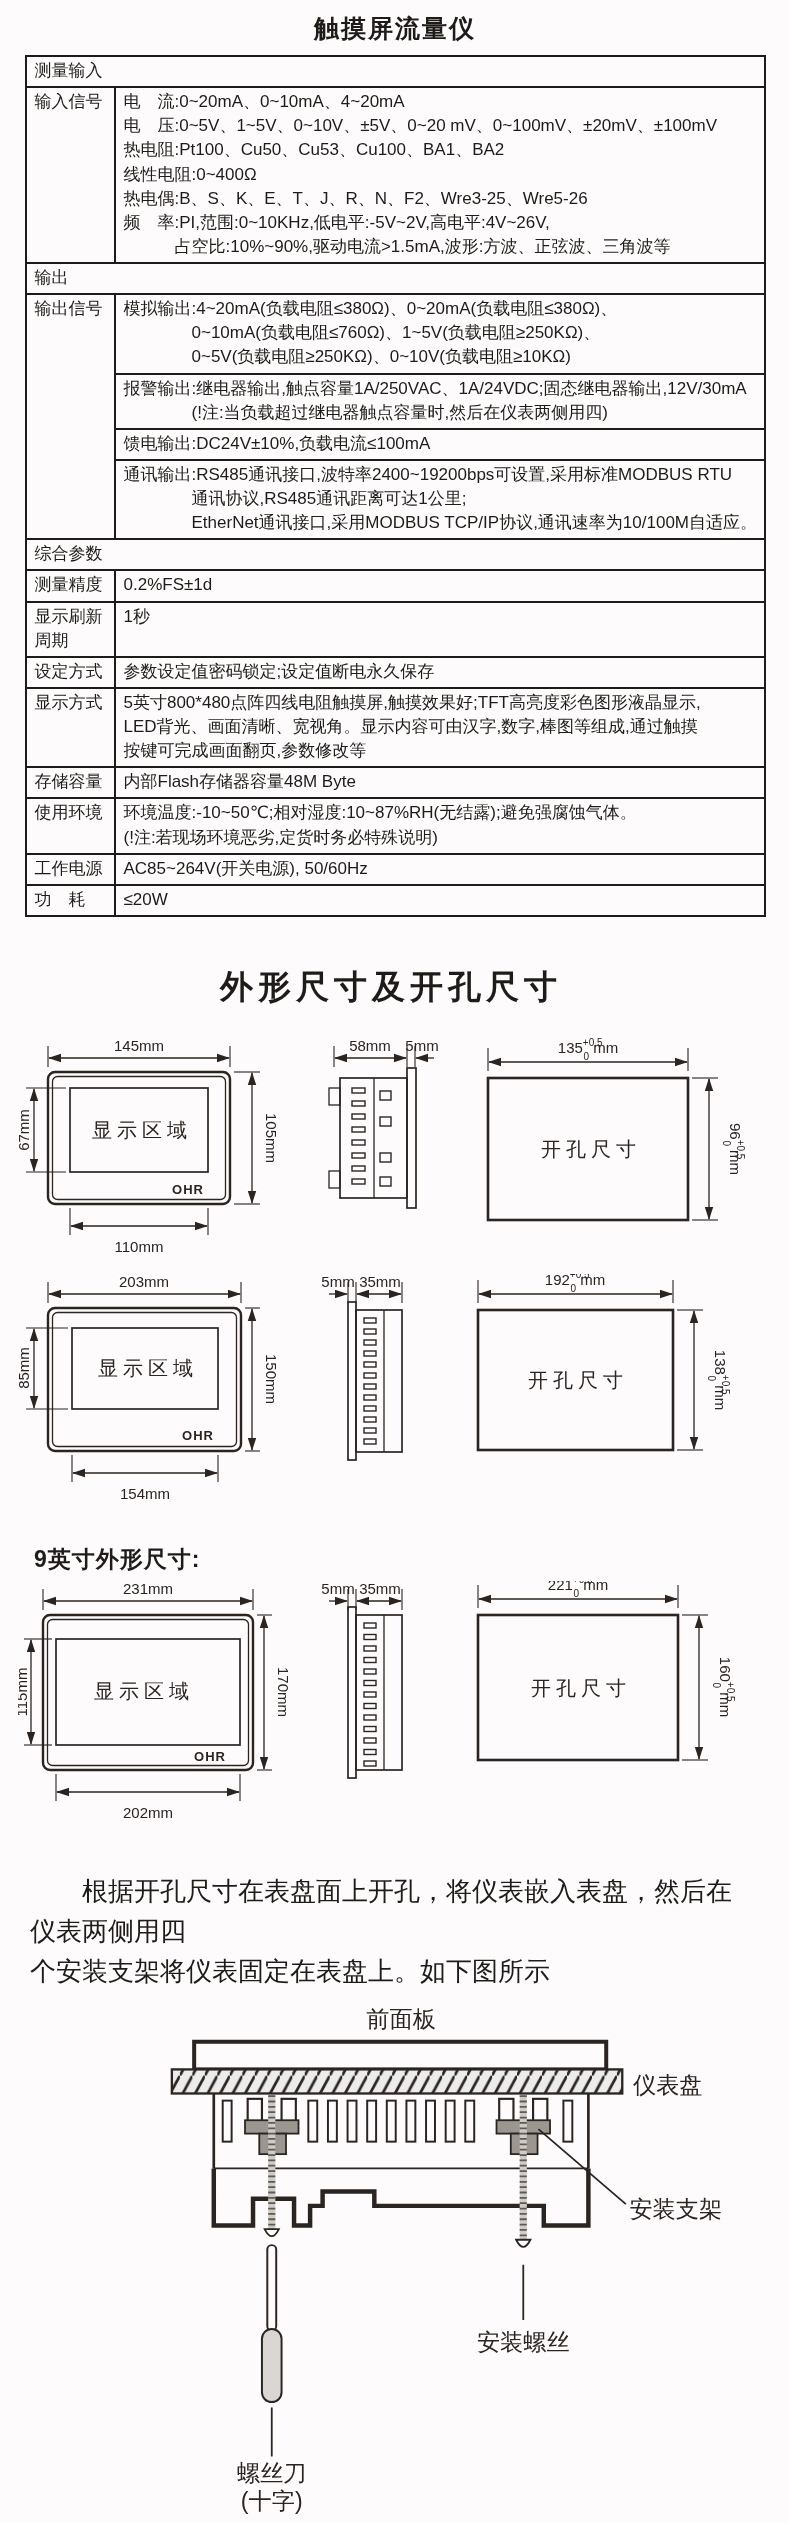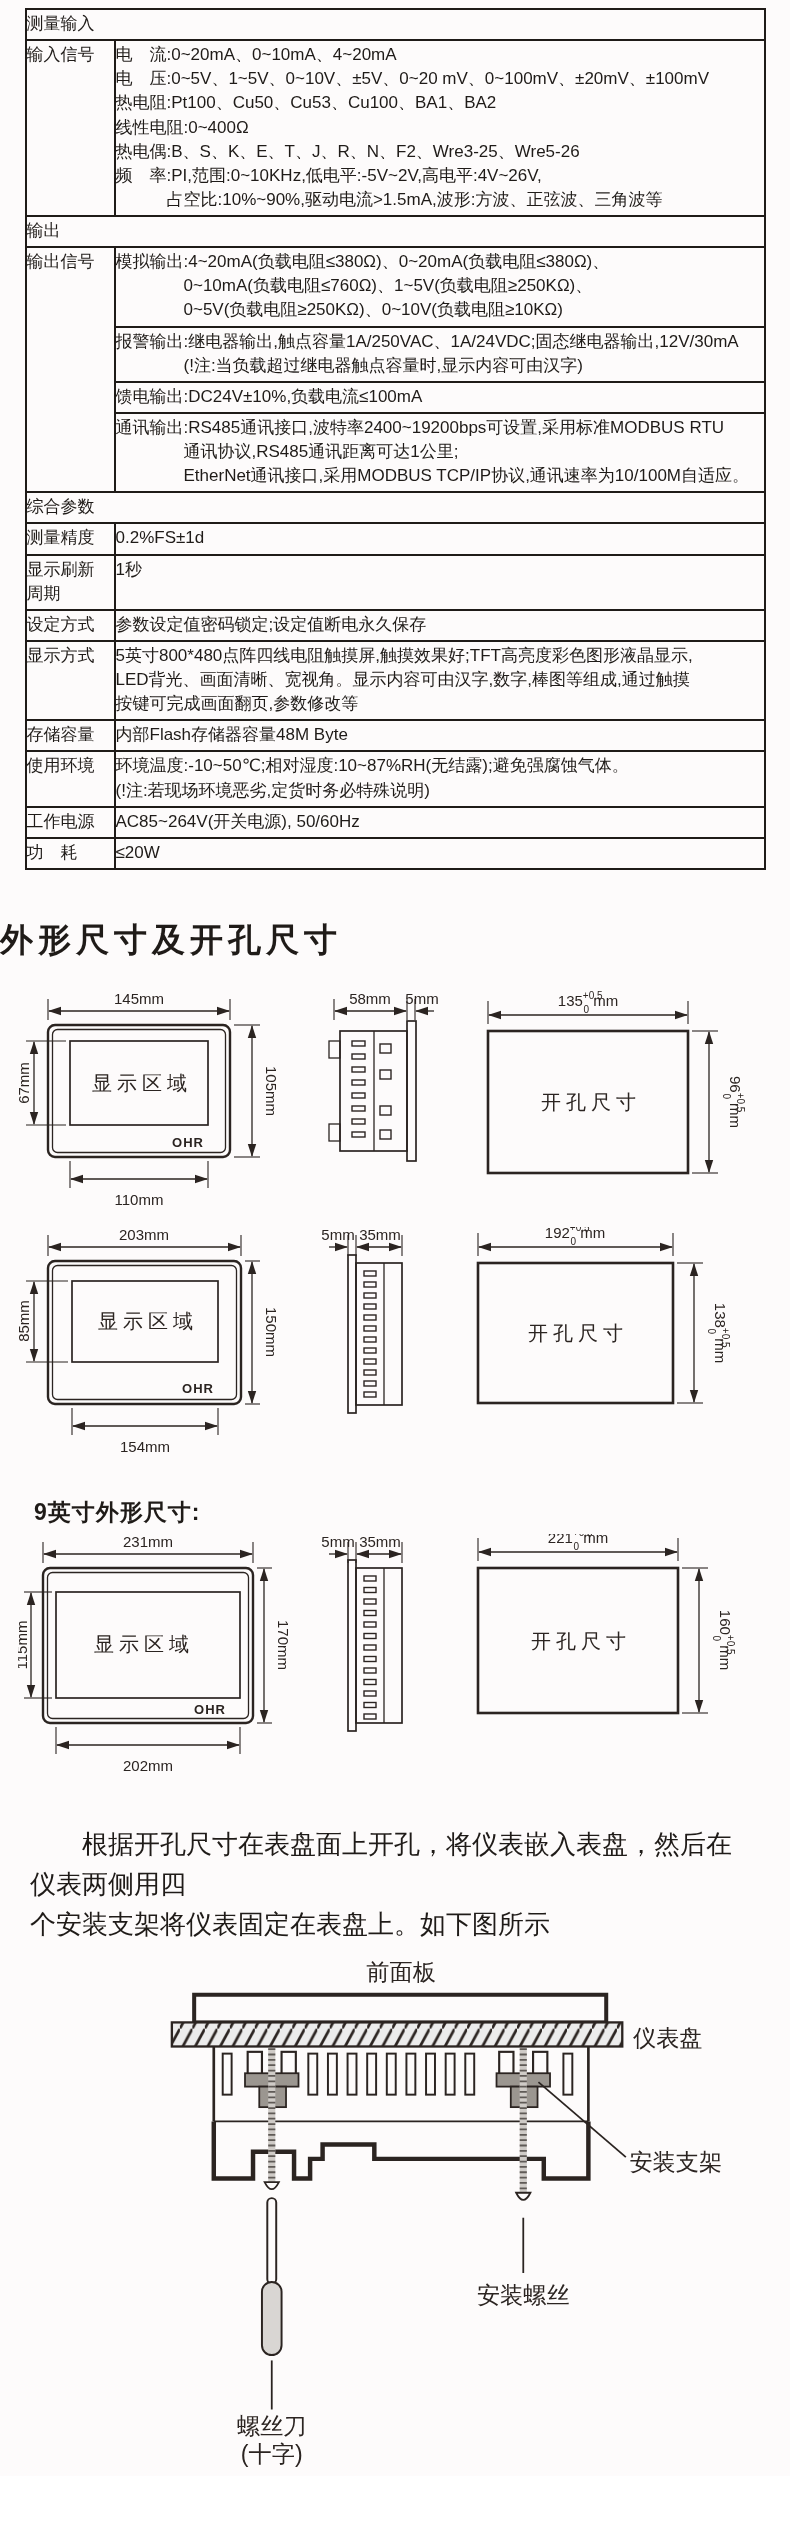--- a/index.html
+++ b/index.html
@@ -4,27 +4,27 @@
 <style>
   * { margin:0; padding:0; box-sizing:border-box; }
   html,body { background:#ffffff; }
   body { font-family:"Liberation Sans","DejaVu Sans",sans-serif; color:#1f1b18; }
   .page { width:790px; margin:0 auto; background:#fdfbfb; padding-top:8px; }
   .doc-title { text-align:center; font-size:25px; font-weight:bold; letter-spacing:2px; padding:4px 0 10px 0; }
 
   
   table.spec { border-collapse:collapse; width:741px; margin:0 auto; table-layout:fixed; }
   table.spec col.c1 { width:89px; }
-  table.spec td { border:2px solid #1f1b18; font-size:17px; line-height:1.42; padding:2px 6px 3px 0; vertical-align:top; }
+  table.spec td { border:2px solid #1f1b18; font-size:17px; line-height:1.42; padding:2px 6px 3px 8px; vertical-align:top; }
   td.sec { font-weight:normal; padding-left:9px; }
   td.lab { padding-left:9px; }
   td.val { padding-left:12px; white-space:pre-wrap; }
 
   
-  h2.dims-title { font-size:33px; font-weight:bold; letter-spacing:5px; margin:48px 8px 28px 0; }
+  h2.dims-title { text-align:center; font-size:33px; font-weight:bold; letter-spacing:5px; margin:48px 8px 28px 0; }
   h3.size-title { font-size:23px; font-weight:bold; margin:26px 0 6px 34px; letter-spacing:1px; }
   .drawing-row { margin:0 0 4px 18px; }
   svg text { font-family:"Liberation Sans","DejaVu Sans",sans-serif; fill:#2b2421; }
   .dt { font-size:15px; }
   .tol { font-size:10px; }
   .cn { font-size:20px; letter-spacing:5px; }
   .logo { font-size:13px; font-weight:bold; letter-spacing:1px; }
   .bx { fill:none; stroke:#2b2421; stroke-width:2.4; }
   .bx3 { fill:none; stroke:#2b2421; stroke-width:2.6; }
   .thn { fill:none; stroke:#2b2421; stroke-width:1.3; }
@@ -51,20 +51,21 @@
     </marker>
     <pattern id="hatch" width="14" height="26" patternUnits="userSpaceOnUse">
       <rect width="14" height="26" fill="#ececec"></rect>
       <line x1="14" y1="0" x2="0" y2="26" stroke="#2b2421" stroke-width="3"></line>
     </pattern>
   </defs>
 </svg>
 
 <div class="page">
 
+  <div class="doc-title">触摸屏流量仪</div>
 
   <table class="spec">
     <colgroup>
         <col class="c1">
         <col>
       </colgroup>
     <tbody>
         <tr>
           <td class="sec" colspan="2">测量输入</td>
         </tr>
@@ -82,21 +83,21 @@
           <td class="sec" colspan="2">输出</td>
         </tr>
     <tr>
       <td class="lab" rowspan="4">输出信号</td>
       <td class="val">模拟输出:4~20mA(负载电阻≤380Ω)、0~20mA(负载电阻≤380Ω)、
 　　　　0~10mA(负载电阻≤760Ω)、1~5V(负载电阻≥250KΩ)、
 　　　　0~5V(负载电阻≥250KΩ)、0~10V(负载电阻≥10KΩ)</td>
     </tr>
     <tr>
           <td class="val">报警输出:继电器输出,触点容量1A/250VAC、1A/24VDC;固态继电器输出,12V/30mA
-　　　　(!注:当负载超过继电器触点容量时,显示内容可由汉字)</td>
+　　　　(!注:当负载超过继电器触点容量时,然后在仪表两侧用四)</td>
         </tr>
     <tr>
           <td class="val">馈电输出:DC24V±10%,负载电流≤100mA</td>
         </tr>
     <tr>
           <td class="val">通讯输出:RS485通讯接口,波特率2400~19200bps可设置,采用标准MODBUS RTU
 　　　　通讯协议,RS485通讯距离可达1公里;
 　　　　EtherNet通讯接口,采用MODBUS TCP/IP协议,通讯速率为10/100M自适应。</td>
         </tr>
     <tr>

